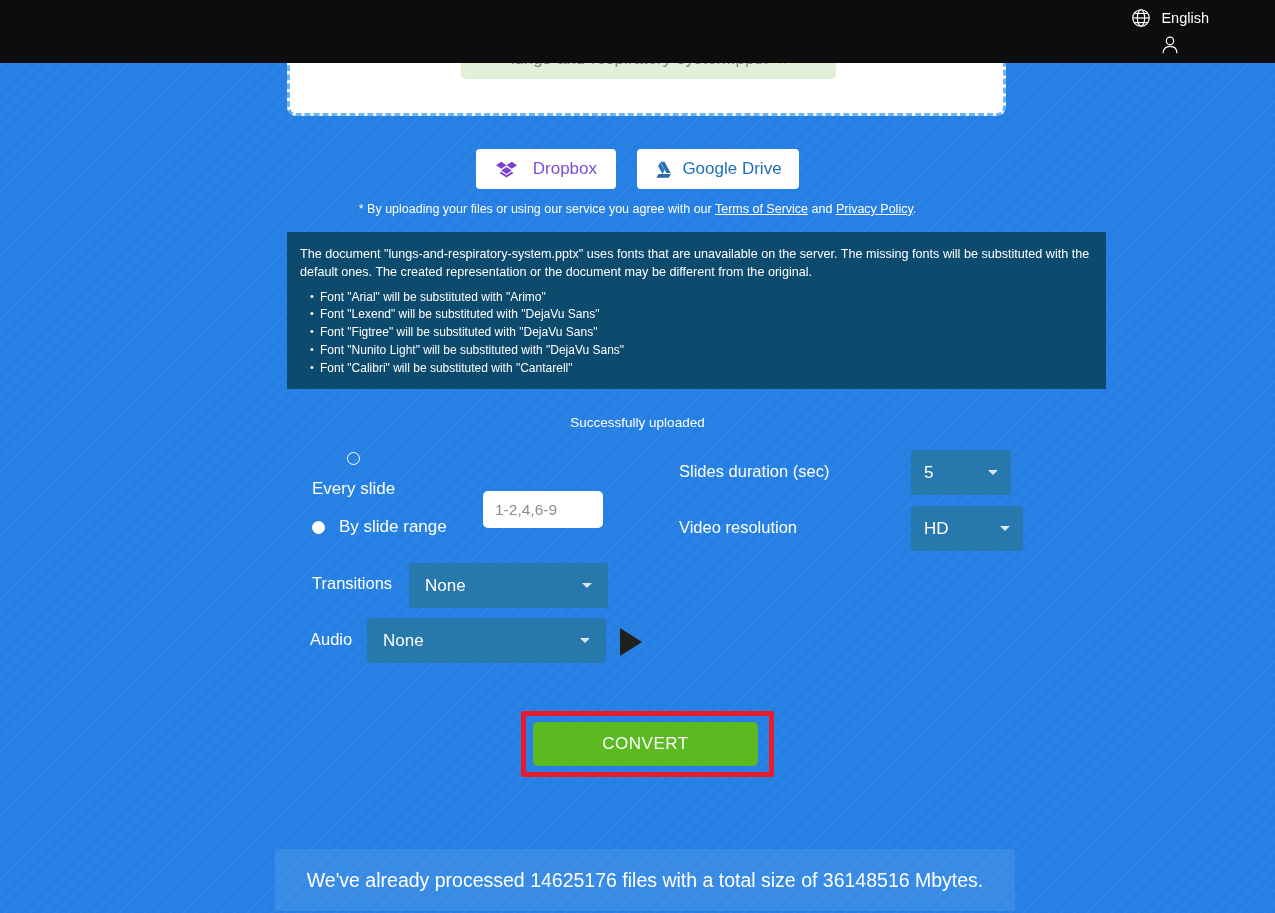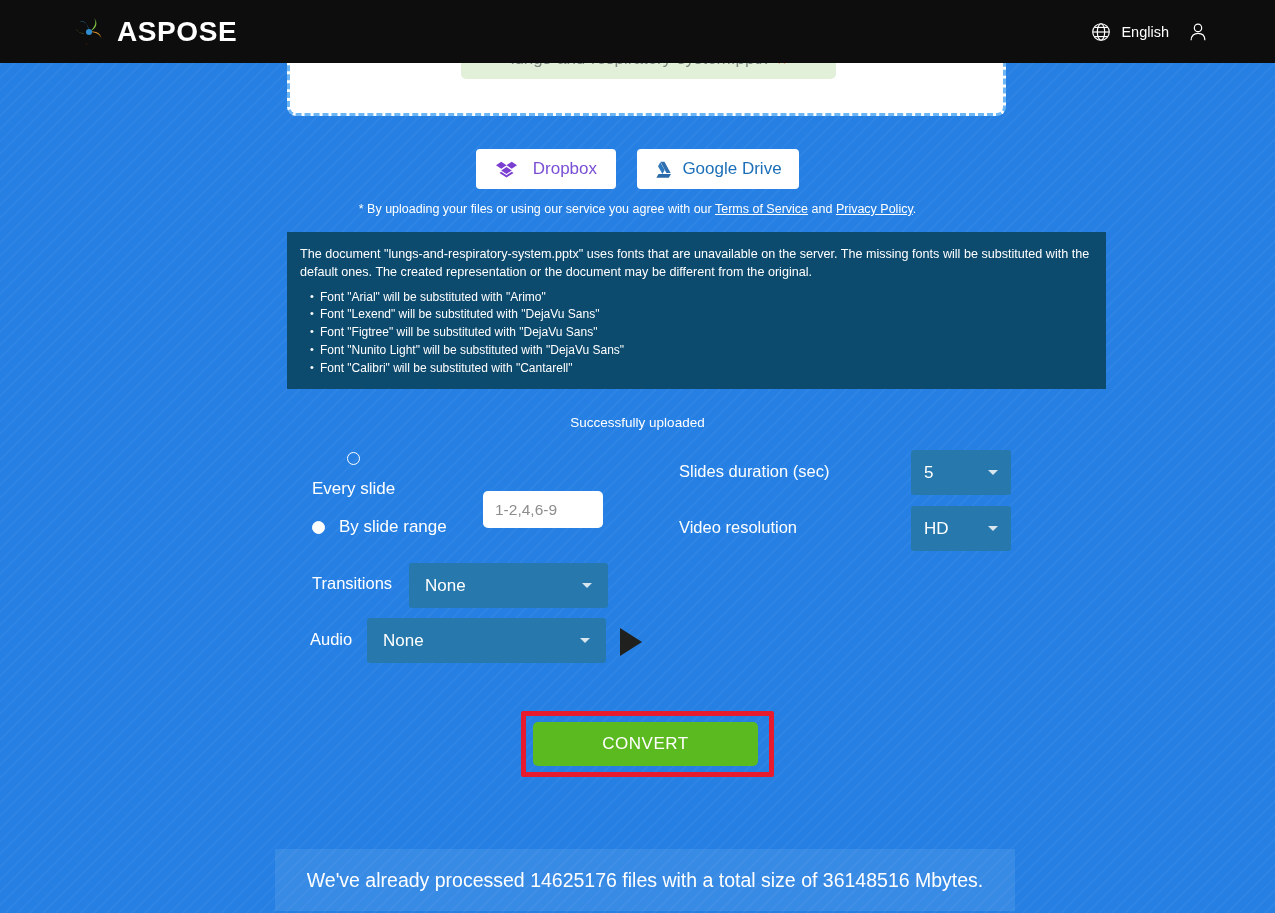--- a/index.html
+++ b/index.html
@@ -60,23 +60,24 @@
   .nav-item {
     color: #ffffff;
     font-size: 14.5px;
     cursor: pointer;
     white-space: nowrap;
   }
 
   .header-right {
     display: flex;
     align-items: center;
-    gap: 18px;
+    gap: 5px;
     margin-left: auto;
     margin-right: 66px;
+    flex-direction: column;
   }
   .lang-box {
     display: flex;
     align-items: center;
     gap: 9px;
     cursor: pointer;
   }
   .lang-label { color: #ffffff; font-size: 14.5px; }
   .icon-globe, .icon-user { display: block; }
 
@@ -270,21 +271,21 @@
   }
   .caret {
     width: 0; height: 0;
     border-left: 5px solid transparent;
     border-right: 5px solid transparent;
     border-top: 5px solid #d8e6ef;
     flex: none;
   }
 
   .select.dur   { left: 911px; top: 10px;  width: 100px; height: 45px; padding: 0 13px; }
-  .select.res   { left: 911px; top: 66px;  width: 100px; height: 45px; padding: 0 13px; }
+  .select.res   { left: 911px; top: 66px;  width: 112px; height: 45px; padding: 0 13px; }
   .select.trans { left: 409px; top: 123px; width: 199px; height: 45px; padding: 0 16px; }
   .select.audio { left: 367px; top: 178px; width: 239px; height: 45px; padding: 0 16px; }
 
   .play-btn {
     position: absolute;
     left: 620px;
     top: 188px;
     width: 0; height: 0;
     border-top: 14px solid transparent;
     border-bottom: 14px solid transparent;
@@ -340,31 +341,20 @@
 
 <div class="dropzone">
   <div class="file-chip">
     <span class="file-chip-name">lungs-and-respiratory-system.pptx</span>
     <span class="file-chip-remove">×</span>
   </div>
 </div>
 
 <div class="header">
 
-  <div class="logo-wrap">
-    <svg class="logo-mark" viewBox="0 0 100 100">
-      <path d="M50 50 C50 28, 34 14, 18 20 C30 14, 46 20, 50 50 Z" fill="#3aa6e0"></path>
-      <path d="M50 50 C68 38, 74 18, 64 8 C76 18, 76 40, 50 50 Z" fill="#7ec242"></path>
-      <path d="M50 50 C72 48, 88 60, 86 74 C88 58, 74 44, 50 50 Z" fill="#f0a32c"></path>
-      <path d="M50 50 C56 70, 48 88, 34 90 C48 86, 56 72, 50 50 Z" fill="#e8632c"></path>
-      <path d="M50 50 C30 58, 16 52, 12 40 C18 54, 32 58, 50 50 Z" fill="#c8d832"></path>
-      <circle cx="50" cy="50" r="9" fill="#2e8ccf"></circle>
-    </svg>
-    <span class="logo-text">ASPOSE</span>
-  </div>
 
 
   <div class="header-right">
     <div class="lang-box">
       <svg class="icon-globe" width="22" height="22" viewBox="0 0 24 24" fill="none" stroke="#ffffff" stroke-width="1.3">
         <circle cx="12" cy="12" r="9"></circle>
         <ellipse cx="12" cy="12" rx="4" ry="9"></ellipse>
         <line x1="3" y1="12" x2="21" y2="12"></line>
         <line x1="4.6" y1="7" x2="19.4" y2="7"></line>
         <line x1="4.6" y1="17" x2="19.4" y2="17"></line>

